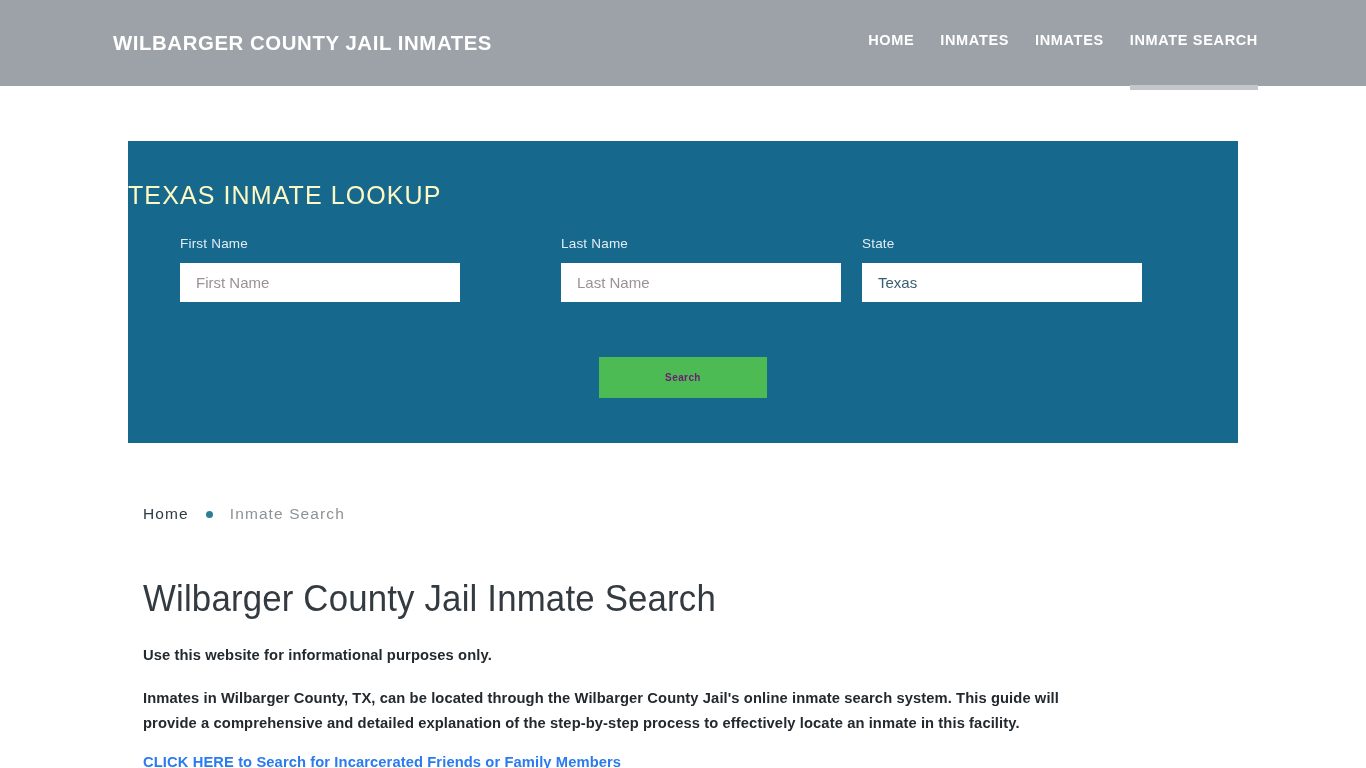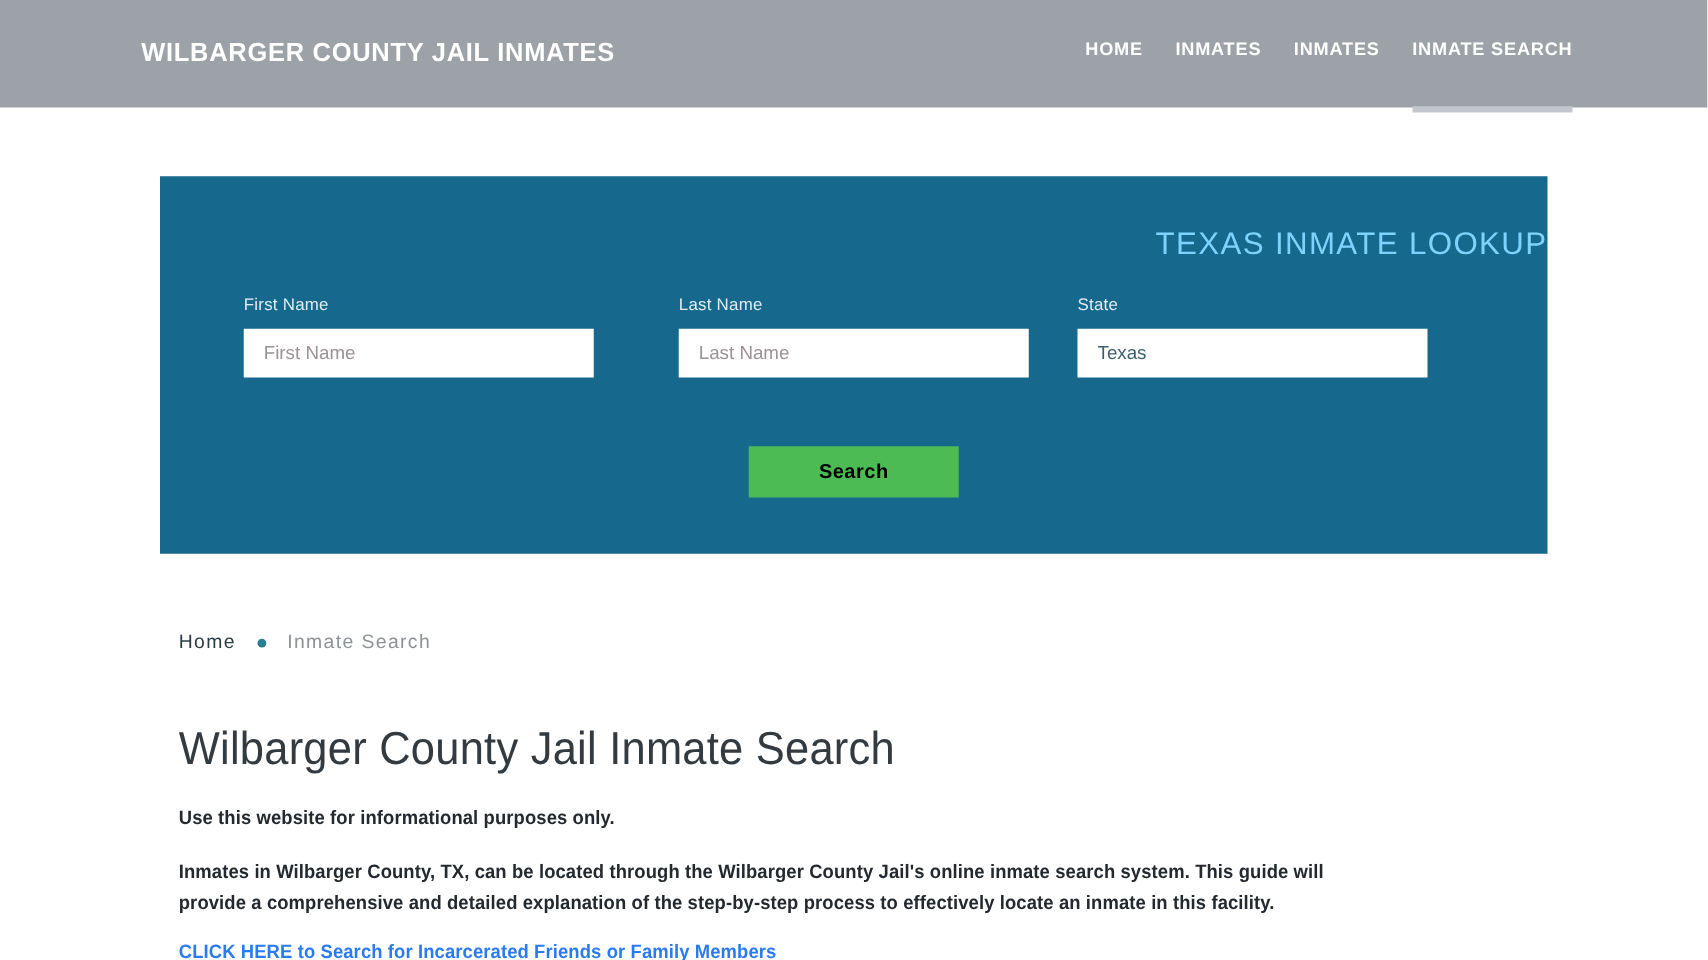--- a/index.html
+++ b/index.html
@@ -76,35 +76,35 @@
     top: 141px;
     width: 1110px;
     height: 302px;
     background: #16688d;
   }
   .lookup-title {
     position: absolute;
     left: 0;
     right: 0;
     top: 40px;
-    text-align: right;
-    color: #7dd3fc;
+    text-align: left;
+    color: #fef9c3;
     font-size: 25px;
     font-weight: normal;
     letter-spacing: 1.1px;
     font-family: "Liberation Sans", sans-serif;
     margin: 0;
   }
   .field {
     position: absolute;
     top: 95px;
     width: 280px;
   }
-  .field-first  { left: 67px; }
-  .field-last   { left: 415px; }
+  .field-first  { left: 52px; }
+  .field-last   { left: 433px; }
   .field-state  { left: 734px; }
   .field-label {
     display: block;
     color: #e2edf3;
     font-size: 13.5px;
     letter-spacing: 0.2px;
     margin-bottom: 12px;
     font-family: "Liberation Sans", sans-serif;
   }
   .field-input {
@@ -127,22 +127,22 @@
     -moz-appearance: none;
   }
   .search-button {
     position: absolute;
     left: 471px;
     top: 216px;
     width: 168px;
     height: 41px;
     background: #4cbb54;
     border: none;
-    color: #000000;
-    font-size: 16px;
+    color: #701a75;
+    font-size: 10px;
     font-weight: bold;
     letter-spacing: 0.4px;
     cursor: pointer;
     font-family: "Liberation Sans", sans-serif;
     border-radius: 0;
   }
 
   
   .breadcrumb {
     position: absolute;

